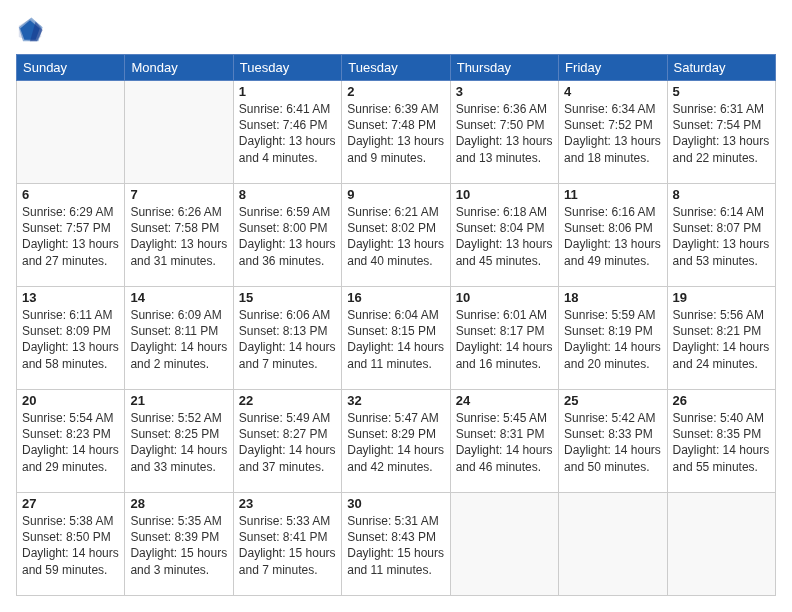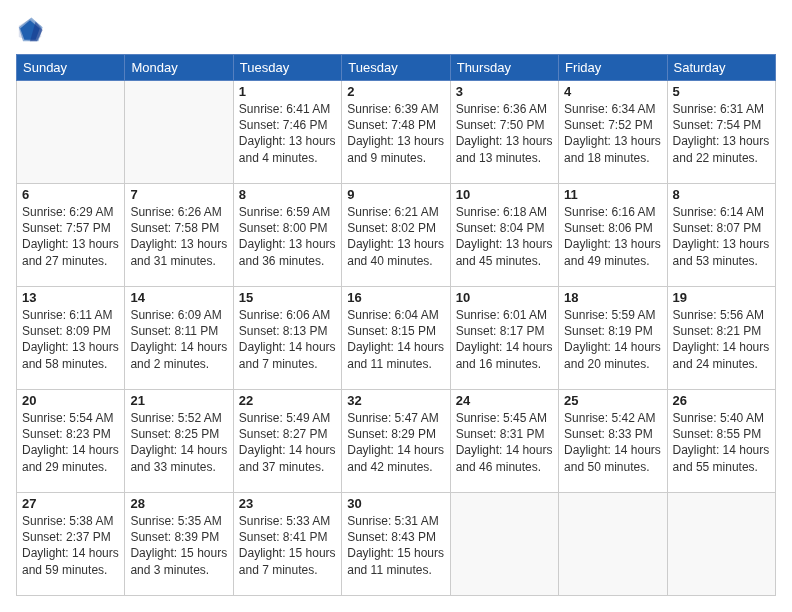--- a/index.html
+++ b/index.html
@@ -296,30 +296,30 @@
           <td>
             <div class="day-num">25</div>
             <div class="day-info">Sunrise: 5:42 AM
 Sunset: 8:33 PM
 Daylight: 14 hours
 and 50 minutes.</div>
           </td>
           <td>
             <div class="day-num">26</div>
             <div class="day-info">Sunrise: 5:40 AM
-Sunset: 8:55 PM
+Sunset: 8:35 PM
 Daylight: 14 hours
 and 55 minutes.</div>
           </td>
         </tr>
         <tr>
           <td>
             <div class="day-num">27</div>
             <div class="day-info">Sunrise: 5:38 AM
-Sunset: 2:37 PM
+Sunset: 8:50 PM
 Daylight: 14 hours
 and 59 minutes.</div>
           </td>
           <td>
             <div class="day-num">28</div>
             <div class="day-info">Sunrise: 5:35 AM
 Sunset: 8:39 PM
 Daylight: 15 hours
 and 3 minutes.</div>
           </td>

